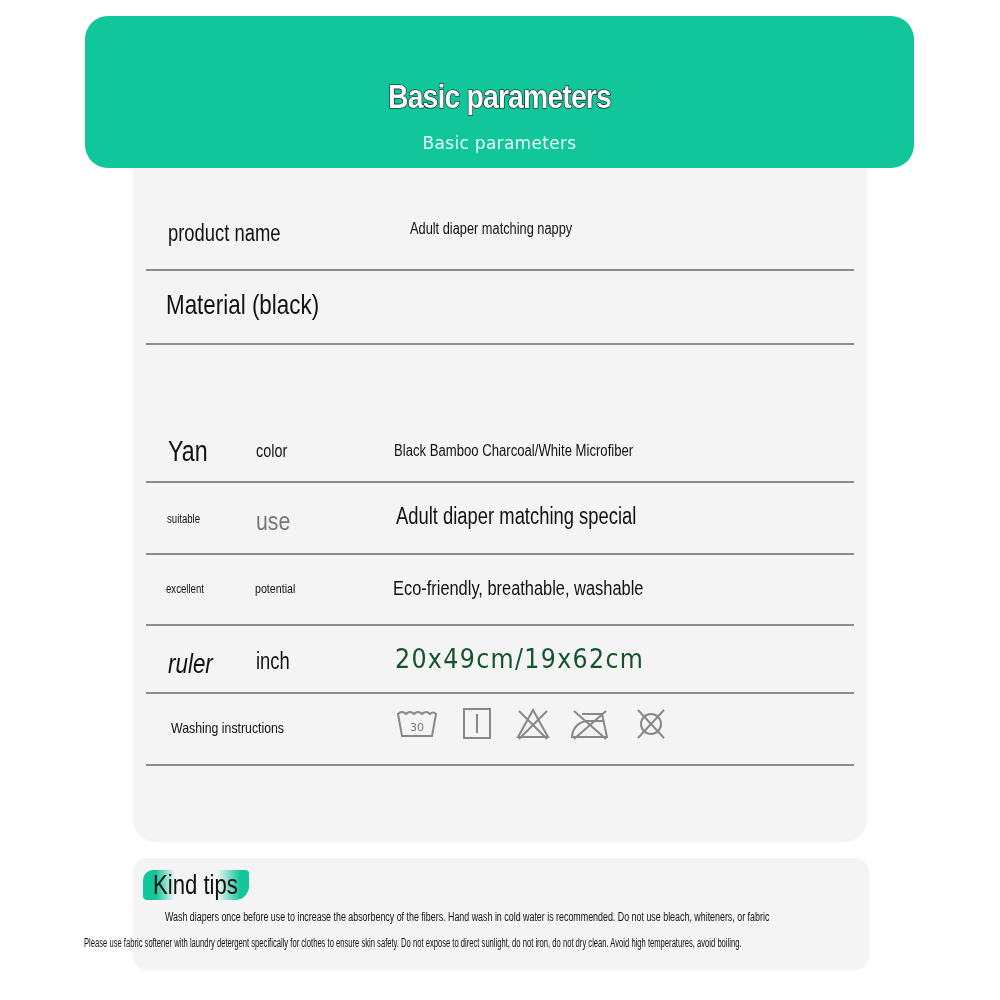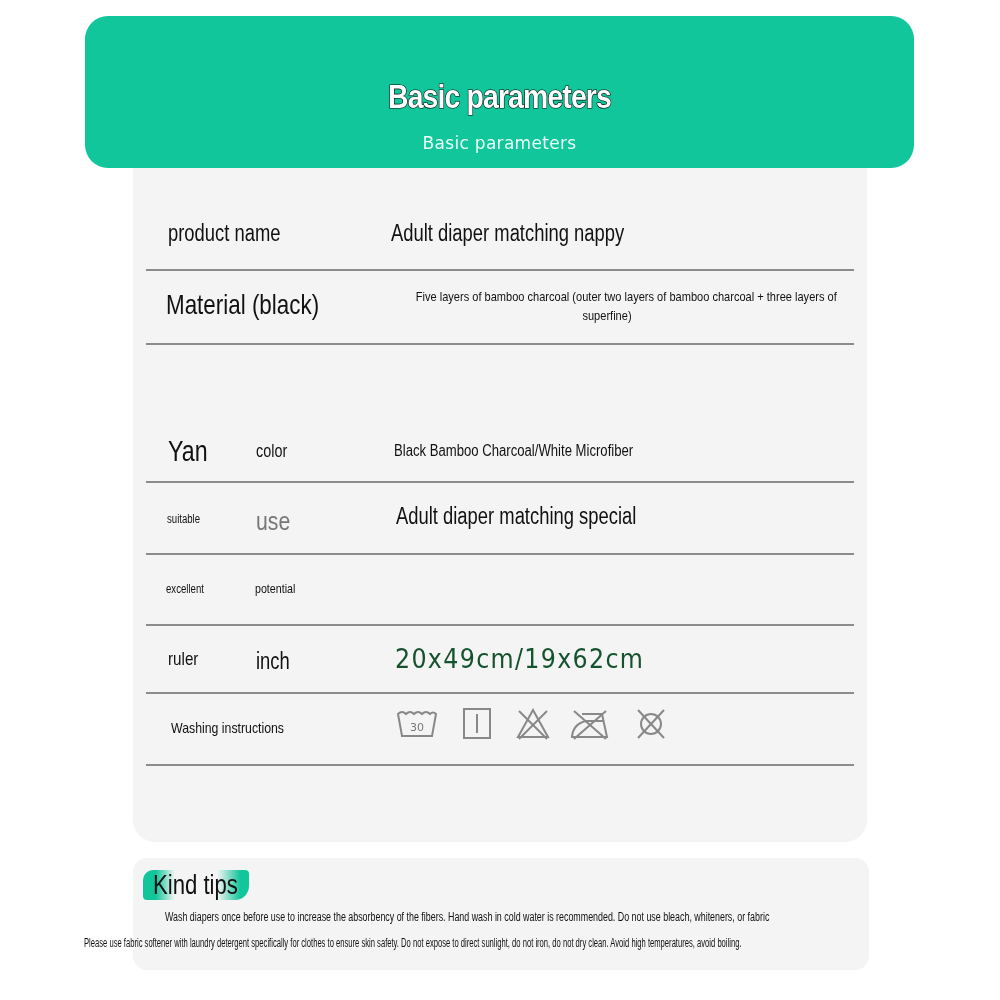--- a/index.html
+++ b/index.html
@@ -61,32 +61,28 @@
   <div class="header-title">Basic parameters</div>
   <div class="header-sub">Basic parameters</div>
 </div>
 
 <div class="panel">
 
   <div class="row" style="top:30px;height:71px;">
     <div class="cell" style="left:22px;top:22px;font-size:23px;">
       <span class="narrow" style="transform:scaleX(0.8);">product name</span>
     </div>
-    <div class="cell" style="left:245px;top:22px;font-size:23px;">
+    <div class="cell" style="left:264px;top:22px;font-size:16px;">
       <span class="narrow" style="transform:scaleX(0.8);">Adult diaper matching nappy</span>
     </div>
   </div>
 
   <div class="row" style="top:103px;height:72px;">
     <div class="cell" style="left:20px;top:18px;font-size:28px;">
       <span class="narrow" style="transform:scaleX(0.8);">Material (black)</span>
-    </div>
-    <div class="cell" style="left:236px;top:16px;width:450px;text-align:center;font-size:13px;line-height:19px;">
-      <div style="transform:scaleX(0.85);transform-origin:center;">Five layers of bamboo charcoal (outer two layers of bamboo charcoal + three layers of</div>
-      <div style="transform:scaleX(0.85);transform-origin:center;">superfine)</div>
     </div>
   </div>
 
 
   <div class="row" style="top:247px;height:66px;">
     <div class="cell" style="left:22px;top:20px;font-size:29px;">
       <span class="narrow" style="transform:scaleX(0.8);">Yan</span>
     </div>
     <div class="cell" style="left:110px;top:26px;font-size:18px;">
       <span class="narrow" style="transform:scaleX(0.8);">color</span>
@@ -108,24 +104,27 @@
     </div>
   </div>
 
   <div class="row" style="top:387px;height:69px;">
     <div class="cell" style="left:20px;top:27px;font-size:12px;">
       <span class="narrow" style="transform:scaleX(0.8);">excellent</span>
     </div>
     <div class="cell" style="left:109px;top:26px;font-size:13px;">
       <span class="narrow" style="transform:scaleX(0.82);">potential</span>
     </div>
+    <div class="cell" style="left:247px;top:22px;font-size:20px;">
+      <span class="narrow" style="transform:scaleX(0.82);">Eco-friendly, breathable, washable</span>
+    </div>
   </div>
 
   <div class="row" style="top:458px;height:66px;">
-    <div class="cell" style="left:22px;top:22px;font-size:19px;">
+    <div class="cell" style="left:22px;top:22px;font-size:28px;font-style:italic;">
       <span class="narrow" style="transform:scaleX(0.8);">ruler</span>
     </div>
     <div class="cell" style="left:110px;top:22px;font-size:23px;">
       <span class="narrow" style="transform:scaleX(0.8);">inch</span>
     </div>
     <div class="cell" style="left:249px;top:17px;font-size:27px;color:#14532d;letter-spacing:1.5px;font-family:'DejaVu Sans',sans-serif;">
       <span class="narrow" style="transform:scaleX(0.88);">20x49cm/19x62cm</span>
     </div>
   </div>
 

